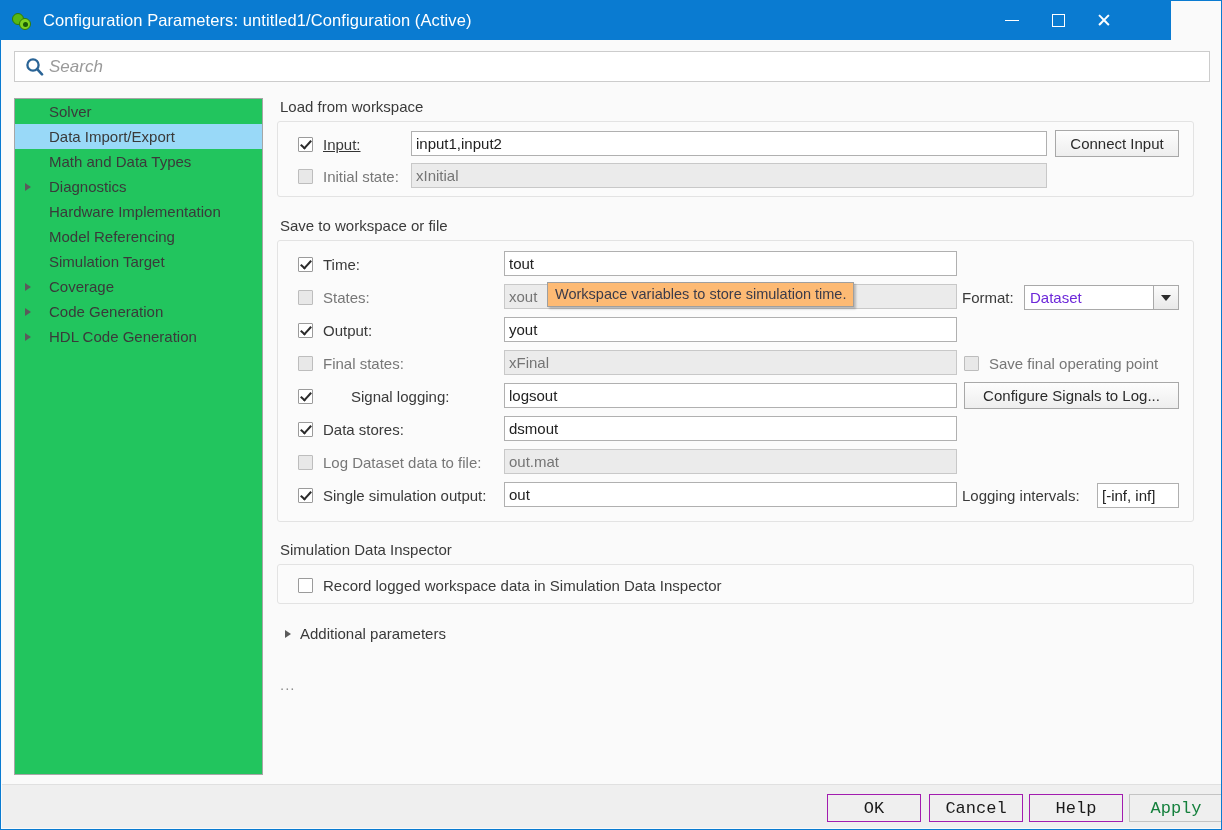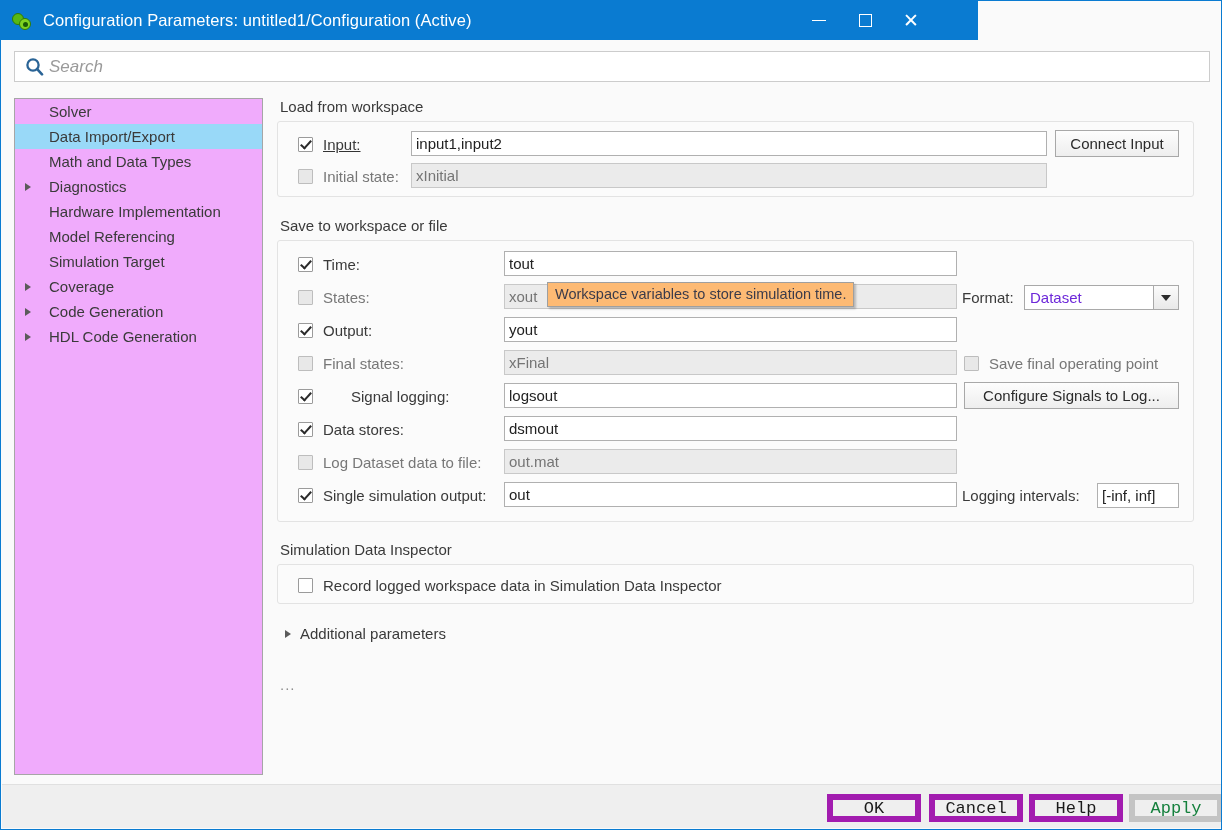--- a/index.html
+++ b/index.html
@@ -24,21 +24,21 @@
     box-sizing: border-box;
     border: 1px solid #0a7bd1;
     background: #fafafa;
     overflow: hidden;
   }
 
   
   #titlebar {
     position: absolute;
     left: 0; top: 0;
-    width: 977px;
+    width: 1170px;
     height: 39px;
     background: #0a7bd1;
     display: flex;
     align-items: center;
   }
   #app-icon {
     width: 20px; height: 20px;
     margin-left: 11px;
     position: relative;
     flex: 0 0 auto;
@@ -138,21 +138,21 @@
     margin-left: 2px;
   }
   #search-input::placeholder { color: #9a9a9a; font-style: italic; }
 
   
   #sidebar {
     position: absolute;
     left: 13px; top: 97px;
     width: 249px;
     height: 677px;
-    background: #f0abfc;
+    background: #22c55e;
     border: 1px solid #a6a6a6;
     box-sizing: border-box;
     overflow: hidden;
   }
   .tree-item {
     height: 25px;
     display: flex;
     align-items: center;
     font-size: 15px;
     color: #3a3a3a;
@@ -337,21 +337,21 @@
     width: 1220px;
     height: 43px;
     background: #efefef;
     border-top: 1px solid #e0e0e0;
   }
   .dlg-btn {
     position: absolute;
     top: 9px;
     height: 28px;
     width: 94px;
-    border: 6px solid #a21caf;
+    border: 1px solid #a21caf;
     background: #efefef;
     font-family: "Liberation Mono", monospace;
     font-size: 17px;
     color: #1a1a1a;
     display: flex;
     align-items: center;
     justify-content: center;
     box-sizing: border-box;
     cursor: default;
   }

